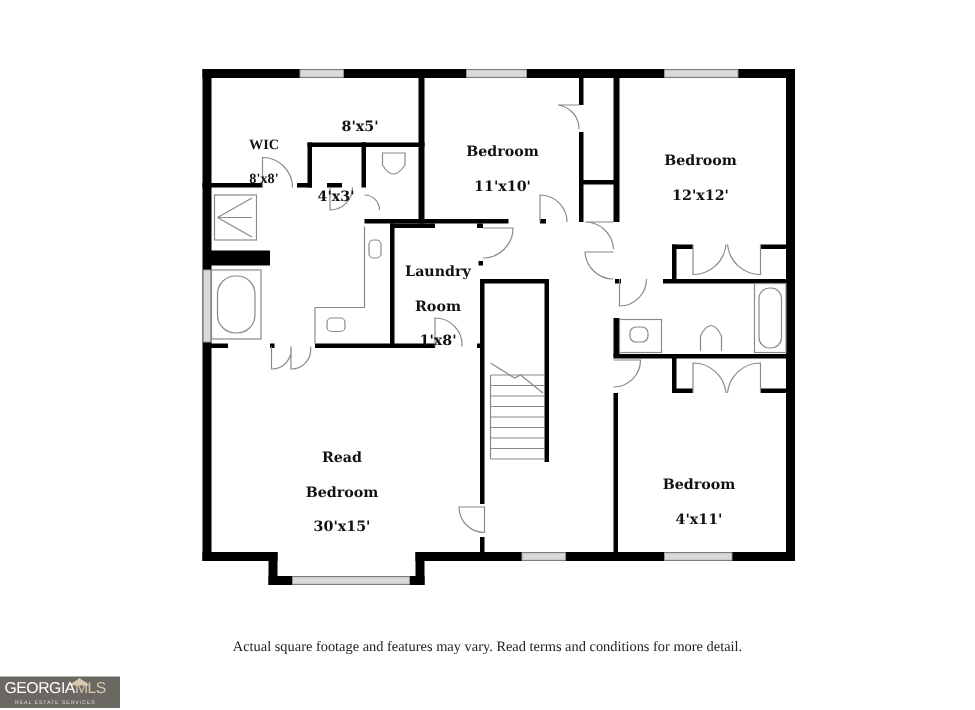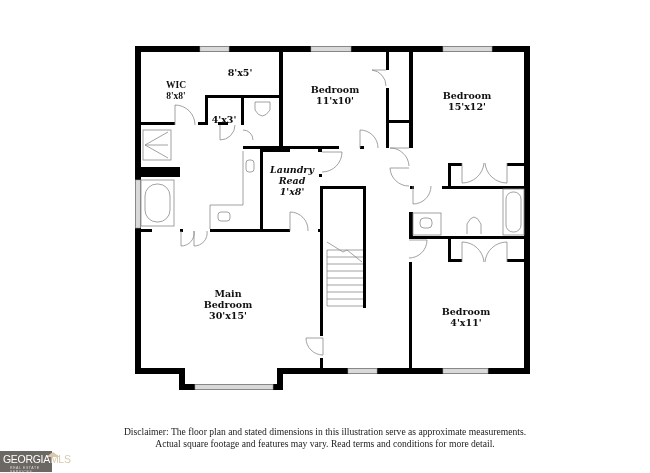--- a/index.html
+++ b/index.html
@@ -1,22 +1,22 @@
 <!DOCTYPE html>
 <html><head>
   <meta charset="utf-8">
   <style>
     html, body { margin: 0; padding: 0; background: #ffffff; }
     body { width: 650px; height: 473px; position: relative; overflow: hidden; font-family: "DejaVu Serif", "Liberation Serif", serif; }
     #plan { position: absolute; left: 0; top: 0; }
     .room-label { position: absolute; text-align: center; font-weight: bold; font-size: 9.5px; line-height: 11px; color: #111; font-family: "DejaVu Serif", "Liberation Serif", serif; }
-    .room-label span { display: block; }
+    .room-label span { display: block; margin-top: 12px; }
     .disclaimer { position: absolute; left: 0; top: 426px; width: 650px; text-align: center; font-size: 9.6px; line-height: 12px; color: #222; font-family: "Liberation Serif", "DejaVu Serif", serif; }
     .disclaimer span { display: block; }
-    .logo { position: absolute; left: 0; top: 451px; width: 52px; height: 21px; background: #6b6763; color: #fff; font-family: "Liberation Sans", "DejaVu Sans", sans-serif; }
+    .logo { position: absolute; left: 0; top: 451px; width: 80px; height: 21px; background: #6b6763; color: #fff; font-family: "Liberation Sans", "DejaVu Sans", sans-serif; }
     .logo .brand { position: absolute; left: 3px; top: 2px; font-size: 10.5px; letter-spacing: -0.3px; line-height: 12px; }
     .logo .brand b { font-weight: normal; }
     .logo .brand i { font-style: normal; color: #d8c8ad; }
     .logo .sub { position: absolute; left: 10px; top: 15px; font-size: 3.5px; letter-spacing: 0.6px; color: #ddd; line-height: 4px; }
     .logo .roof { position: absolute; left: 46px; top: 1px; width: 0; height: 0; border-left: 7px solid transparent; border-right: 7px solid transparent; border-bottom: 5px solid #d8c8ad; }
   </style>
 </head>
 <body>
 
 <svg id="plan" width="650" height="473" viewBox="0 0 650 473" xmlns="http://www.w3.org/2000/svg">
@@ -165,39 +165,38 @@
 </div>
 <div class="room-label" style="left:207px; top:114px; width:34px;">
   <span>4'x3'</span>
 </div>
 <div class="room-label" style="left:300px; top:84px; width:70px;">
   <span>Bedroom</span>
   <span>11'x10'</span>
 </div>
 <div class="room-label" style="left:432px; top:90px; width:70px;">
   <span>Bedroom</span>
-  <span>15'x12'</span>
-</div>
-<div class="room-label" style="left:262px; top:164px; width:60px;font-style:italic;">
+  <span>12'x12'</span>
+</div>
+<div class="room-label" style="left:262px; top:164px; width:60px;">
   <span>Laundry</span>
+  <span>Room</span>
+  <span>1'x8'</span>
+</div>
+<div class="room-label" style="left:193px; top:288px; width:70px;">
   <span>Read</span>
-  <span>1'x8'</span>
-</div>
-<div class="room-label" style="left:193px; top:288px; width:70px;">
-  <span>Main</span>
   <span>Bedroom</span>
   <span>30'x15'</span>
 </div>
 <div class="room-label" style="left:431px; top:306px; width:70px;">
   <span>Bedroom</span>
   <span>4'x11'</span>
 </div>
 
 <div class="disclaimer">
-  <span>Disclaimer: The floor plan and stated dimensions in this illustration serve as approximate measurements.</span>
   <span>Actual square footage and features may vary. Read terms and conditions for more detail.</span>
 </div>
 
 <div class="logo">
   <div class="roof"></div>
   <div class="brand"><b>GEORGIA</b><i>MLS</i></div>
   <div class="sub">REAL ESTATE SERVICES</div>
 </div>
 
 </body></html>

